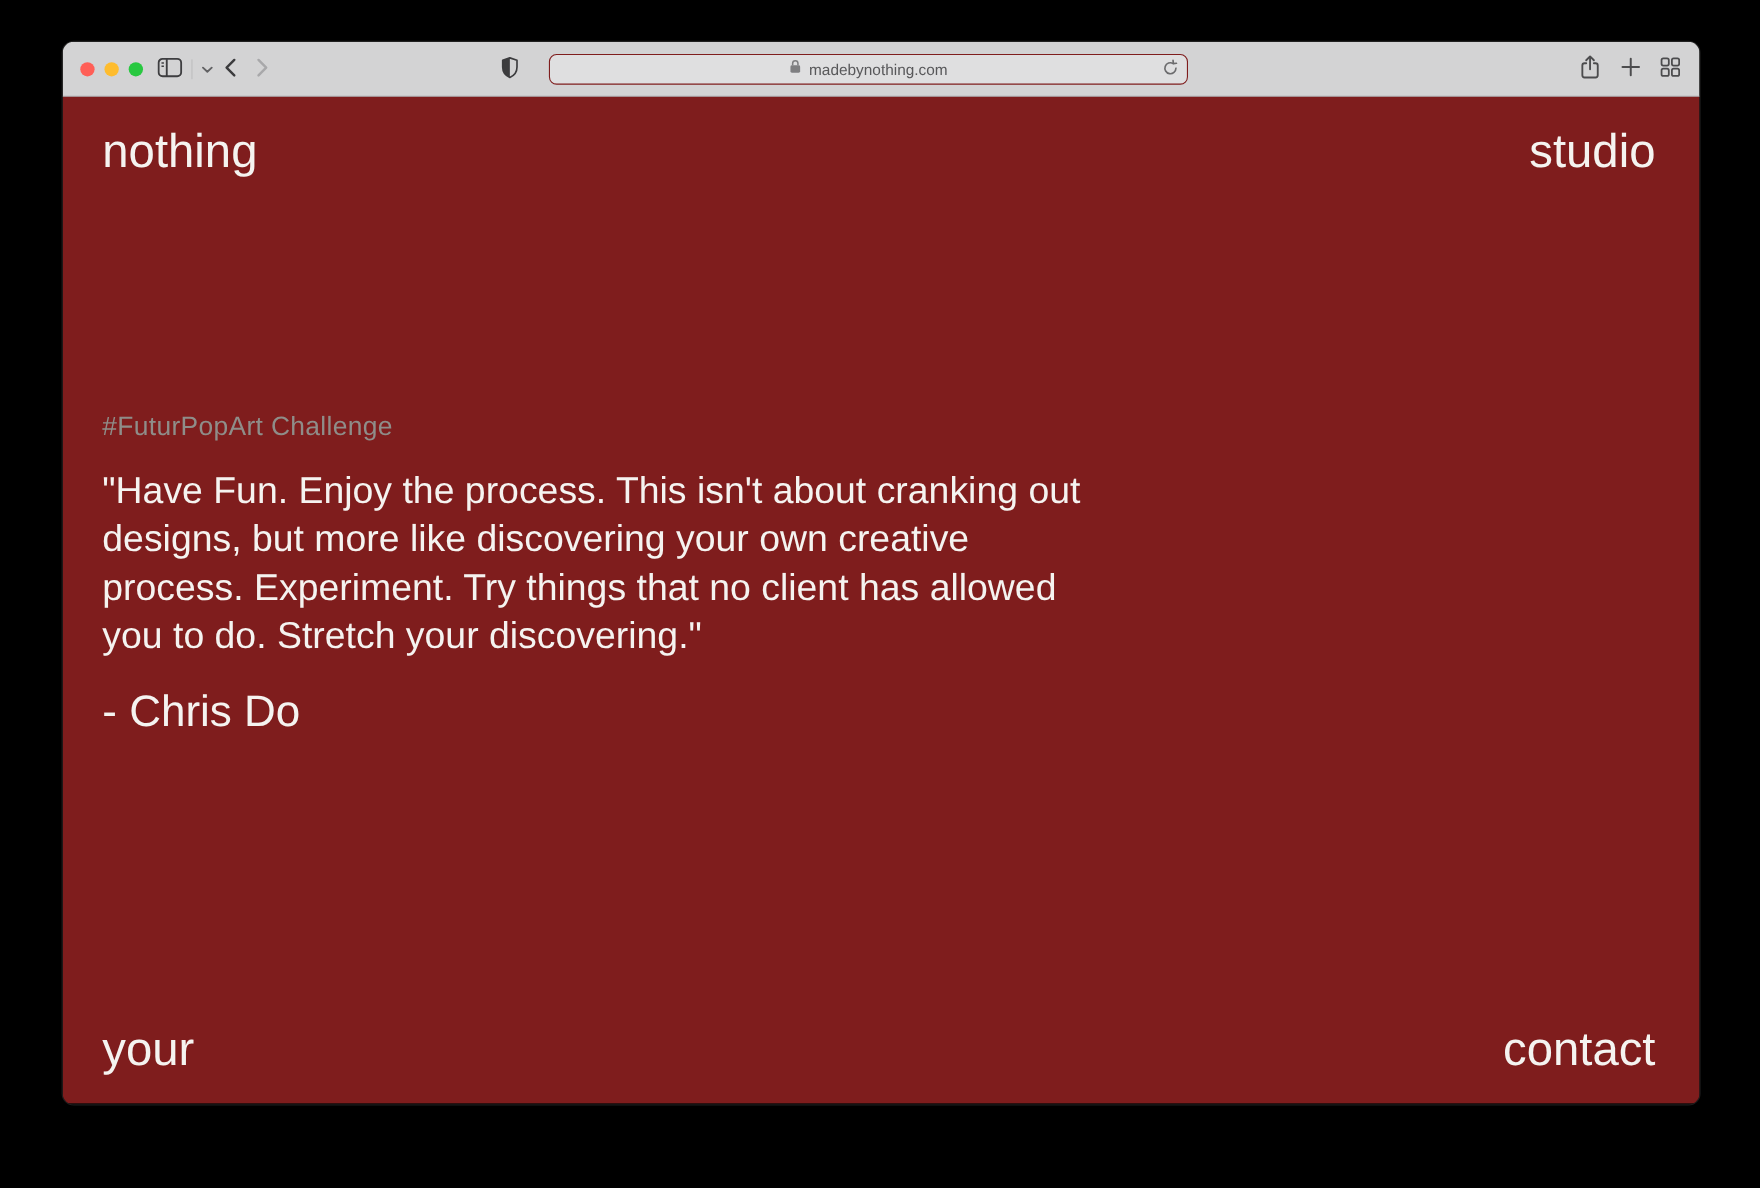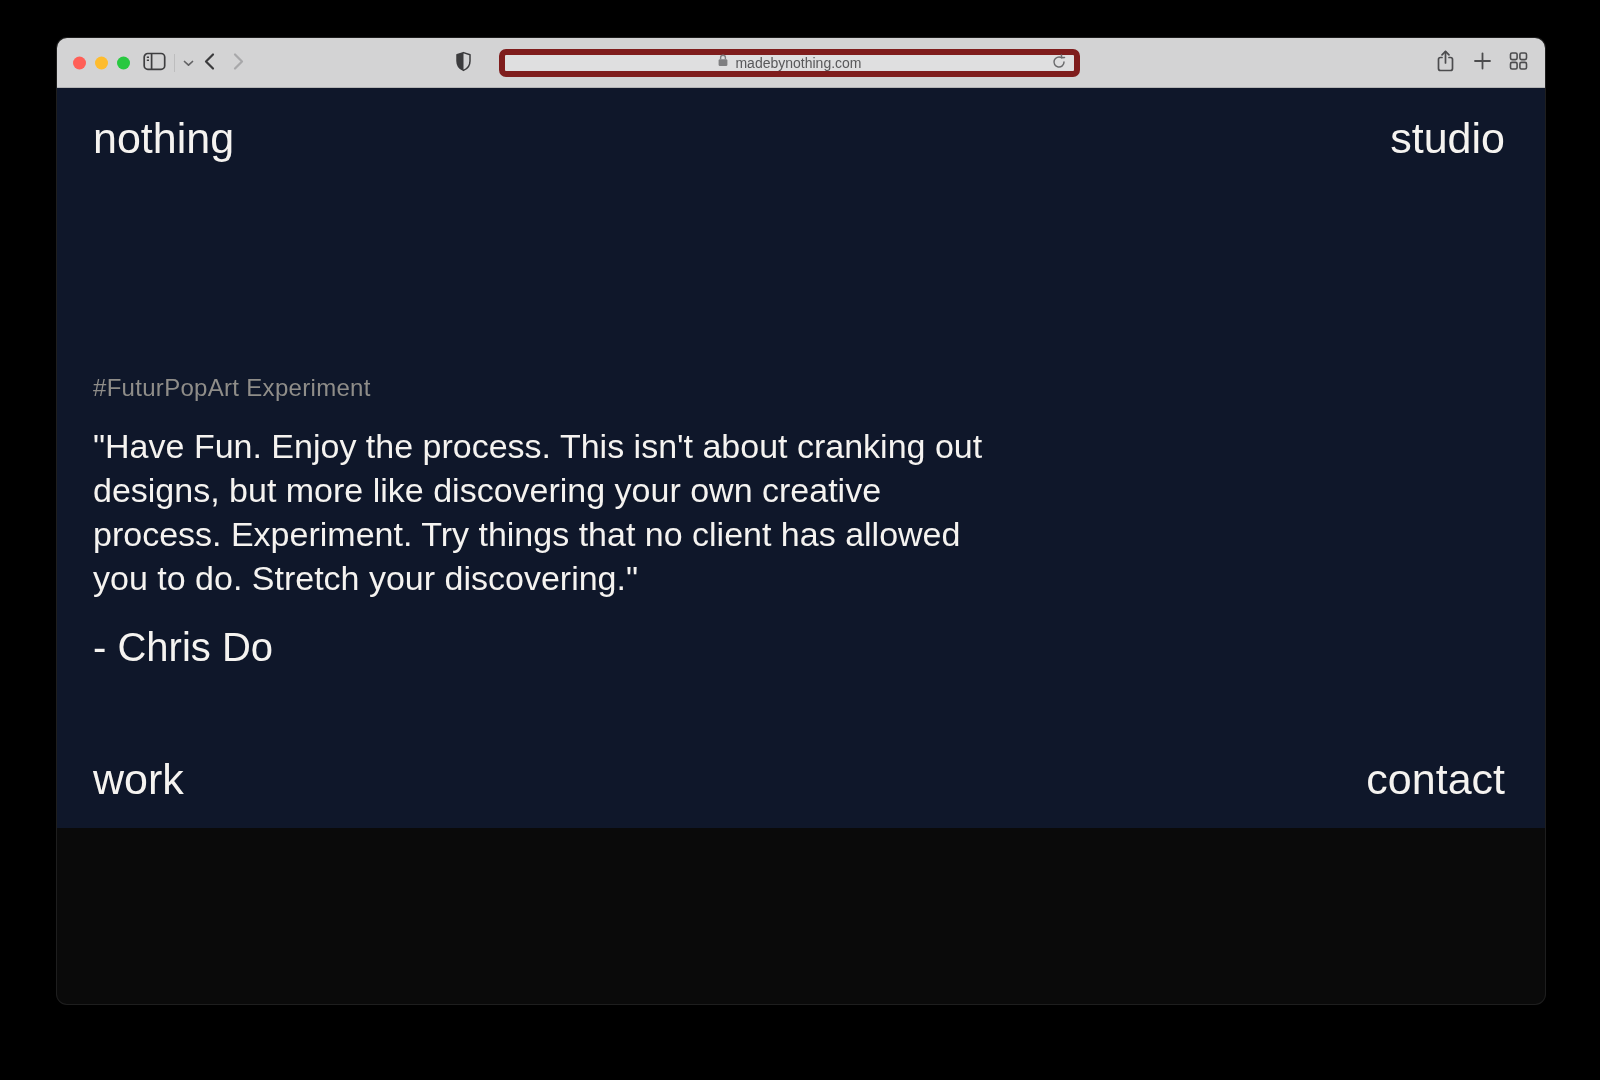--- a/index.html
+++ b/index.html
@@ -38,34 +38,34 @@
   .vdivider { width: 1px; height: 18px; background: #bdbdbe; }
   .navbtns { left: 146px; gap: 18px; }
   .tbtn {
     display: flex; align-items: center; justify-content: center;
     background: none; border: none; padding: 0; cursor: default;
   }
   .shield-wrap { left: 398px; }
   .address {
     left: 442px; width: 581px; height: 28px;
     background: #dfdfe0;
-    border: 6px solid #7f1d1d;
+    border: 1px solid #7f1d1d;
     border-radius: 7px;
     display: flex; align-items: center; justify-content: center;
     gap: 6px;
   }
   .url-text { font-size: 14px; color: #58585a; }
   .reload-btn { position: absolute; right: 7px; top: 50%; transform: translateY(-50%); }
   .right-group { right: 17px; gap: 17px; }
   
   .page {
     position: relative;
-    height: 740px;
+    height: 915px;
     color: #f5f3f0;
-    background: #0f172a;
+    background: #7f1d1d;
   }
   .nav-link { cursor: pointer; }
   .brand    { position: absolute; left: 36px;  top: 26px;    font-size: 43px; }
   .studio   { position: absolute; right: 40px; top: 26px;    font-size: 43px; margin-left: 36px; }
   .work     { position: absolute; left: 36px;  bottom: 24px; font-size: 43px; }
   .contact  { position: absolute; right: 40px; bottom: 24px; font-size: 43px; }
   .quote-section { position: absolute; left: 36px; top: 286px; }
   .challenge-tag { font-size: 24px; color: #8f8d89; letter-spacing: 0.3px; }
   .quote { margin-top: 22px; font-size: 34px; line-height: 44px; }
   .quote .qline { white-space: pre; }
@@ -187,28 +187,28 @@
         </button>
       </div>
     </div>
 
     <div class="page">
 
       <div class="nav-link brand">nothing</div>
       <div class="nav-link studio">studio</div>
 
       <div class="quote-section">
-        <div class="challenge-tag">#FuturPopArt Experiment</div>
+        <div class="challenge-tag">#FuturPopArt Challenge</div>
         <div class="quote">
           <div class="qline">"Have Fun. Enjoy the process. This isn't about cranking out</div>
           <div class="qline">designs, but more like discovering your own creative</div>
           <div class="qline">process. Experiment. Try things that no client has allowed</div>
           <div class="qline">you to do. Stretch your discovering."</div>
         </div>
         <div class="attribution">- Chris Do</div>
       </div>
 
-      <div class="nav-link work">work</div>
+      <div class="nav-link work">your</div>
       <div class="nav-link contact">contact</div>
     </div>
 
   </div>
 </div>
 
 </body></html>

